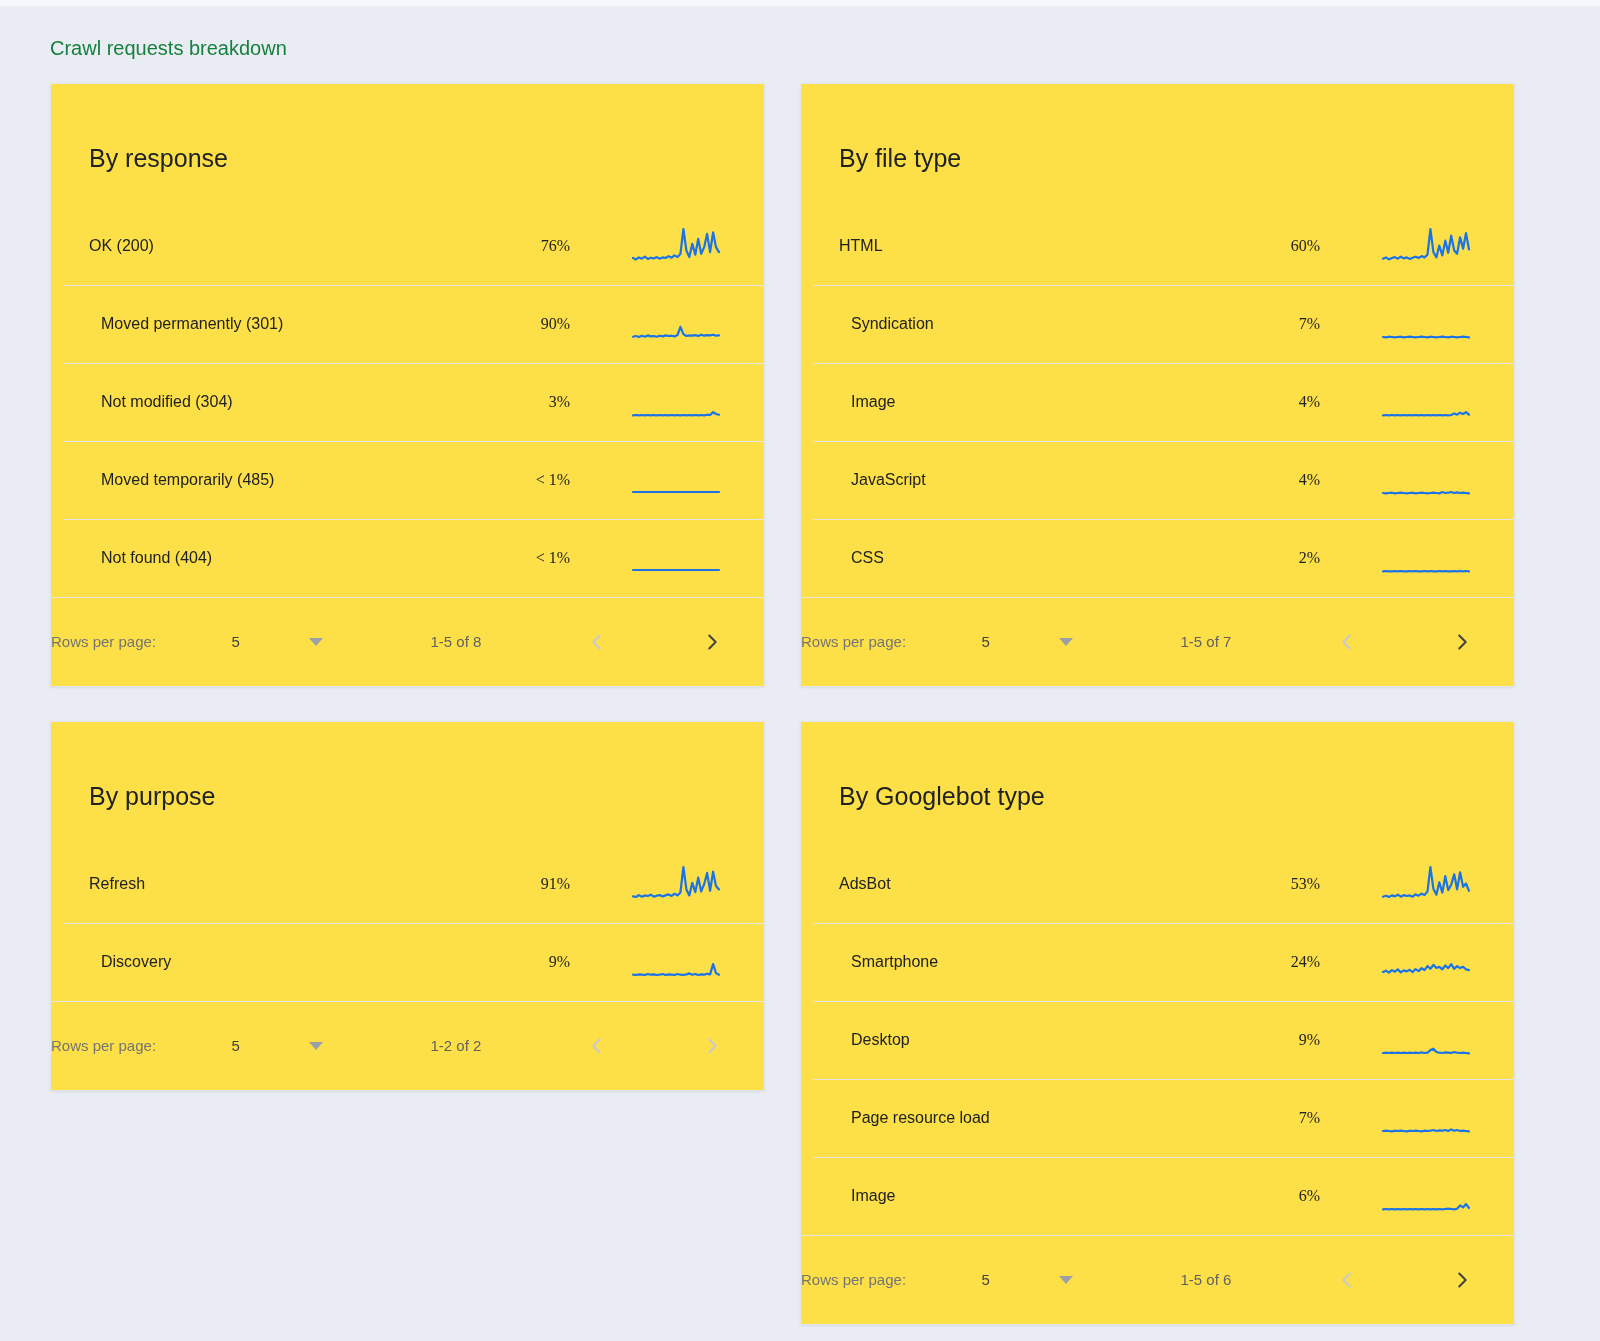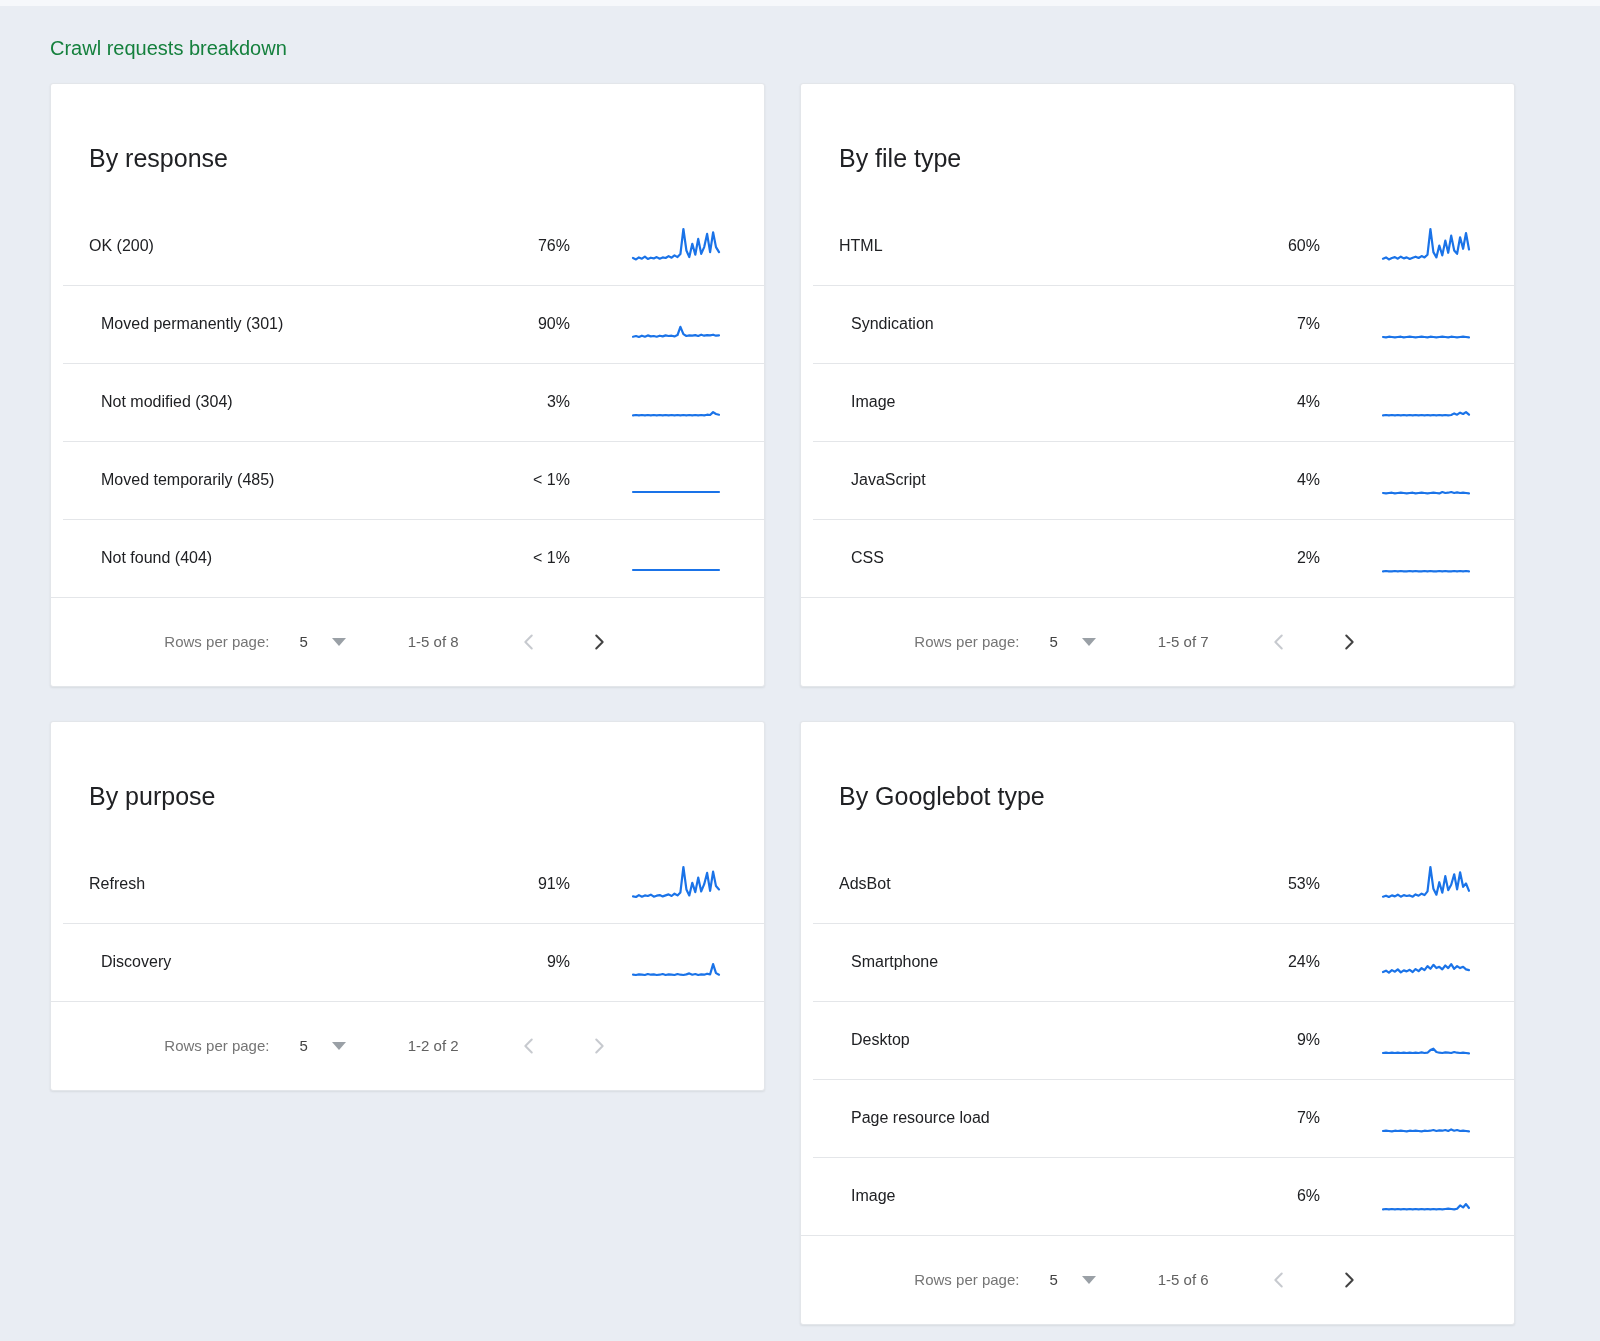--- a/index.html
+++ b/index.html
@@ -23,21 +23,21 @@
   }
   .grid {
     display: grid;
     grid-template-columns: 715px 715px;
     column-gap: 35px;
     row-gap: 34px;
     padding: 0 85px 0 50px;
     align-items: start;
   }
   .card {
-    background: #ffffff;
+    background: #fde047;
     border-radius: 3px;
     border: 1px solid #e3e6ea;
     box-shadow: 0 1px 2px rgba(60,64,67,0.10);
     box-sizing: border-box;
   }
   .card-title {
     padding: 38px 38px 0 38px;
     font-size: 25px; line-height: 30px;
     font-weight: 400;
     color: #202124;
@@ -55,30 +55,31 @@
     padding-left: 38px;
     font-size: 16px;
     color: #202124;
   }
   .row-value {
     min-width: 60px;
     text-align: right;
     font-size: 16px;
     color: #202124;
     margin-right: 42px;
+    font-family: Liberation Serif, serif;
   }
   .sparkline {
     width: 90px; height: 40px;
     margin-right: 43px;
     flex: none;
   }
   .card-footer {
     border-top: 1px solid #e4e6e9;
     height: 88px;
-    display: flex; align-items: center; justify-content: center;
+    display: flex; align-items: center; justify-content: space-between;
     padding-right: 40px;
     font-size: 15px;
     color: #6b6f73;
   }
   .rpp-label { color: #757575; }
   .rpp-value {
     color: #424242;
     margin-left: 30px;
     cursor: pointer;
   }

